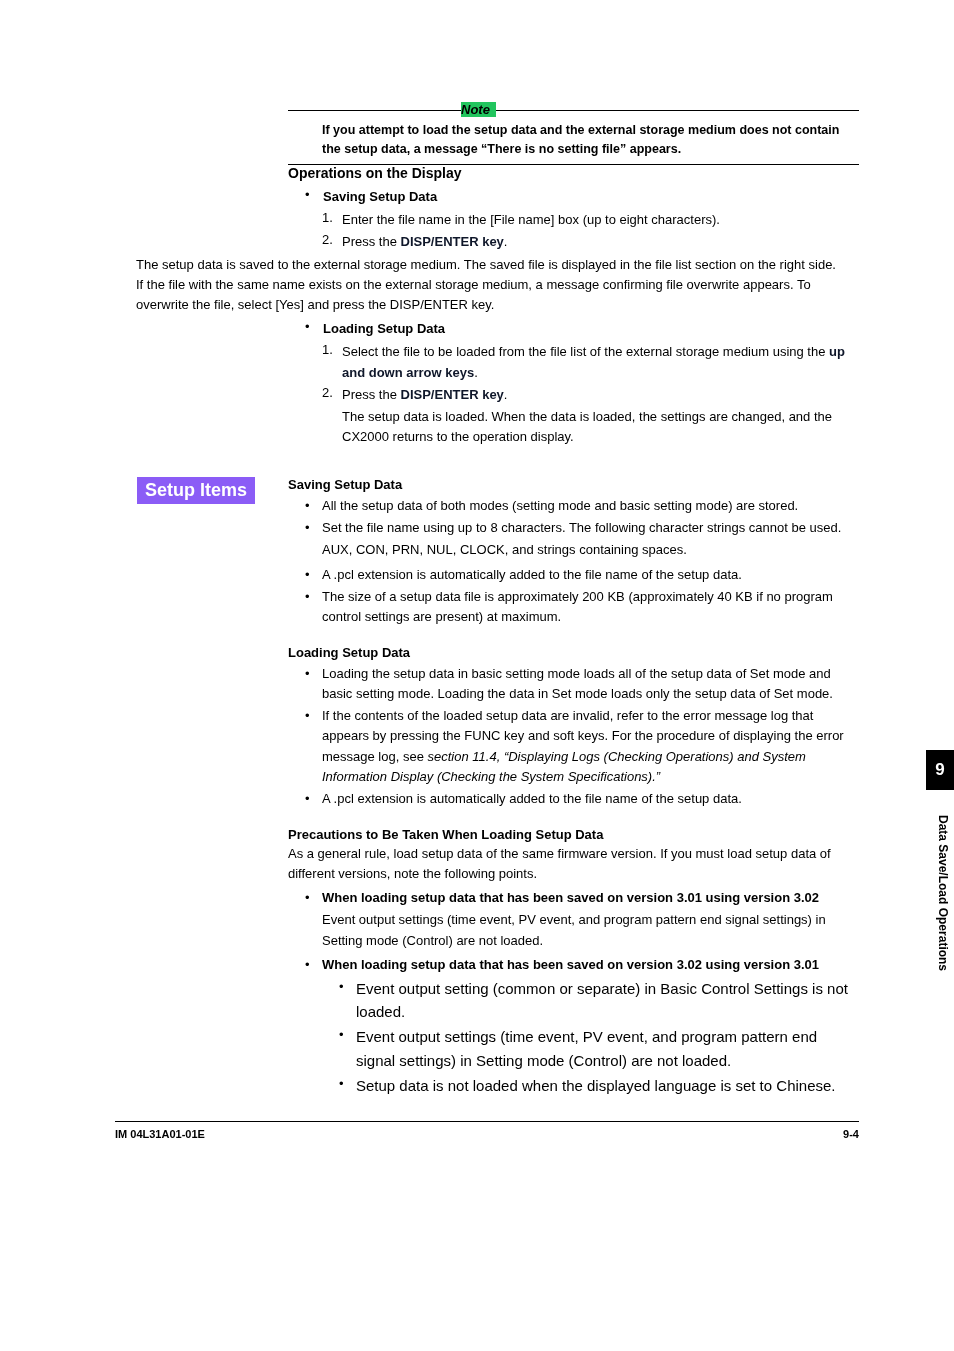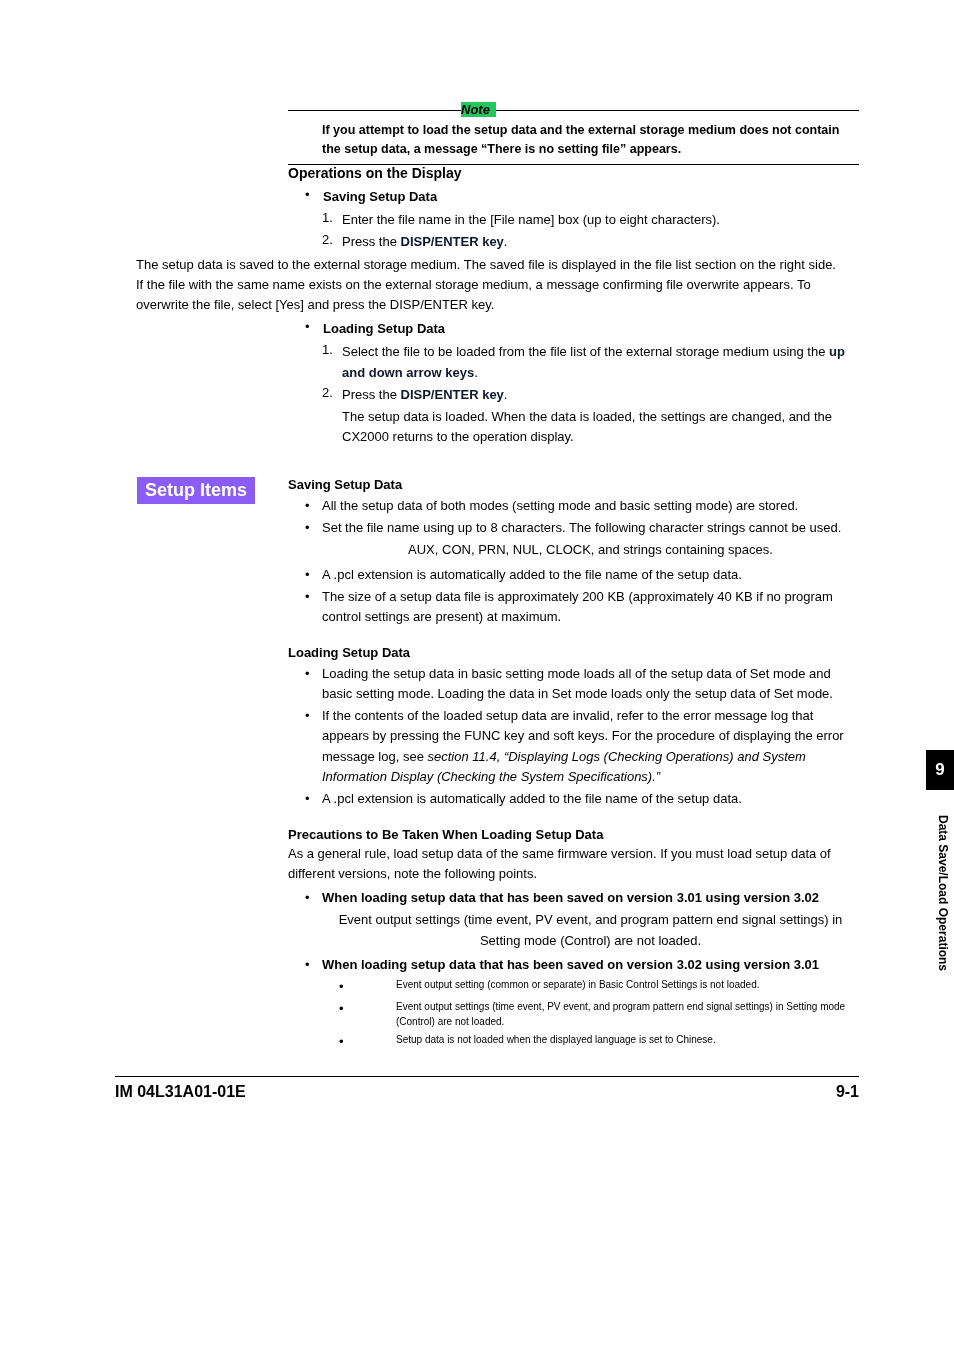--- a/index.html
+++ b/index.html
@@ -148,50 +148,48 @@
       line-height: 1.55;
       flex: 1;
     }
     .bullet-text2 .italic {
       font-style: italic;
     }
     .bullet-body2 {
       margin-left: 207px;
       font-size: 13px;
       line-height: 1.55;
-      text-align: center;
     }
     .sub-bullet-list {
       margin-left: 224px;
       margin-top: 2px;
     }
     .sub-bullet-row {
       display: flex;
       margin-bottom: 2px;
     }
     .sub-bullet {
       width: 17px;
       flex-shrink: 0;
       font-size: 13px;
       line-height: 1.55;
     }
     .sub-bullet-text {
-      font-size: 10px;
+      font-size: 15px;
       line-height: 1.55;
       flex: 1;
-      margin-left: 40px;
     }
     .footer-line {
       border-top: 1px solid #000;
       margin-top: 24px;
       margin-left: 0;
       padding-top: 6px;
       display: flex;
       justify-content: space-between;
-      font-size: 16px;
+      font-size: 11px;
       font-weight: bold;
     }
     .side-tab {
       position: absolute;
       right: 0;
       top: 750px;
       width: 28px;
       background: #000;
       color: #fff;
       text-align: center;
@@ -338,20 +336,20 @@
         </div>
       <div class="sub-bullet-row">
           <div class="sub-bullet">•</div>
           <div class="sub-bullet-text">Setup data is not loaded when the displayed language is set to Chinese.</div>
         </div>
     </div>
   </div>
 
   <div class="footer-line">
     <span>IM 04L31A01-01E</span>
-    <span>9-1</span>
+    <span>9-4</span>
   </div>
 </div>
 
 <div class="side-tab">
   <div class="side-tab-num">9</div>
 </div>
 <div class="side-label">Data Save/Load Operations</div>
 
 </body></html>

